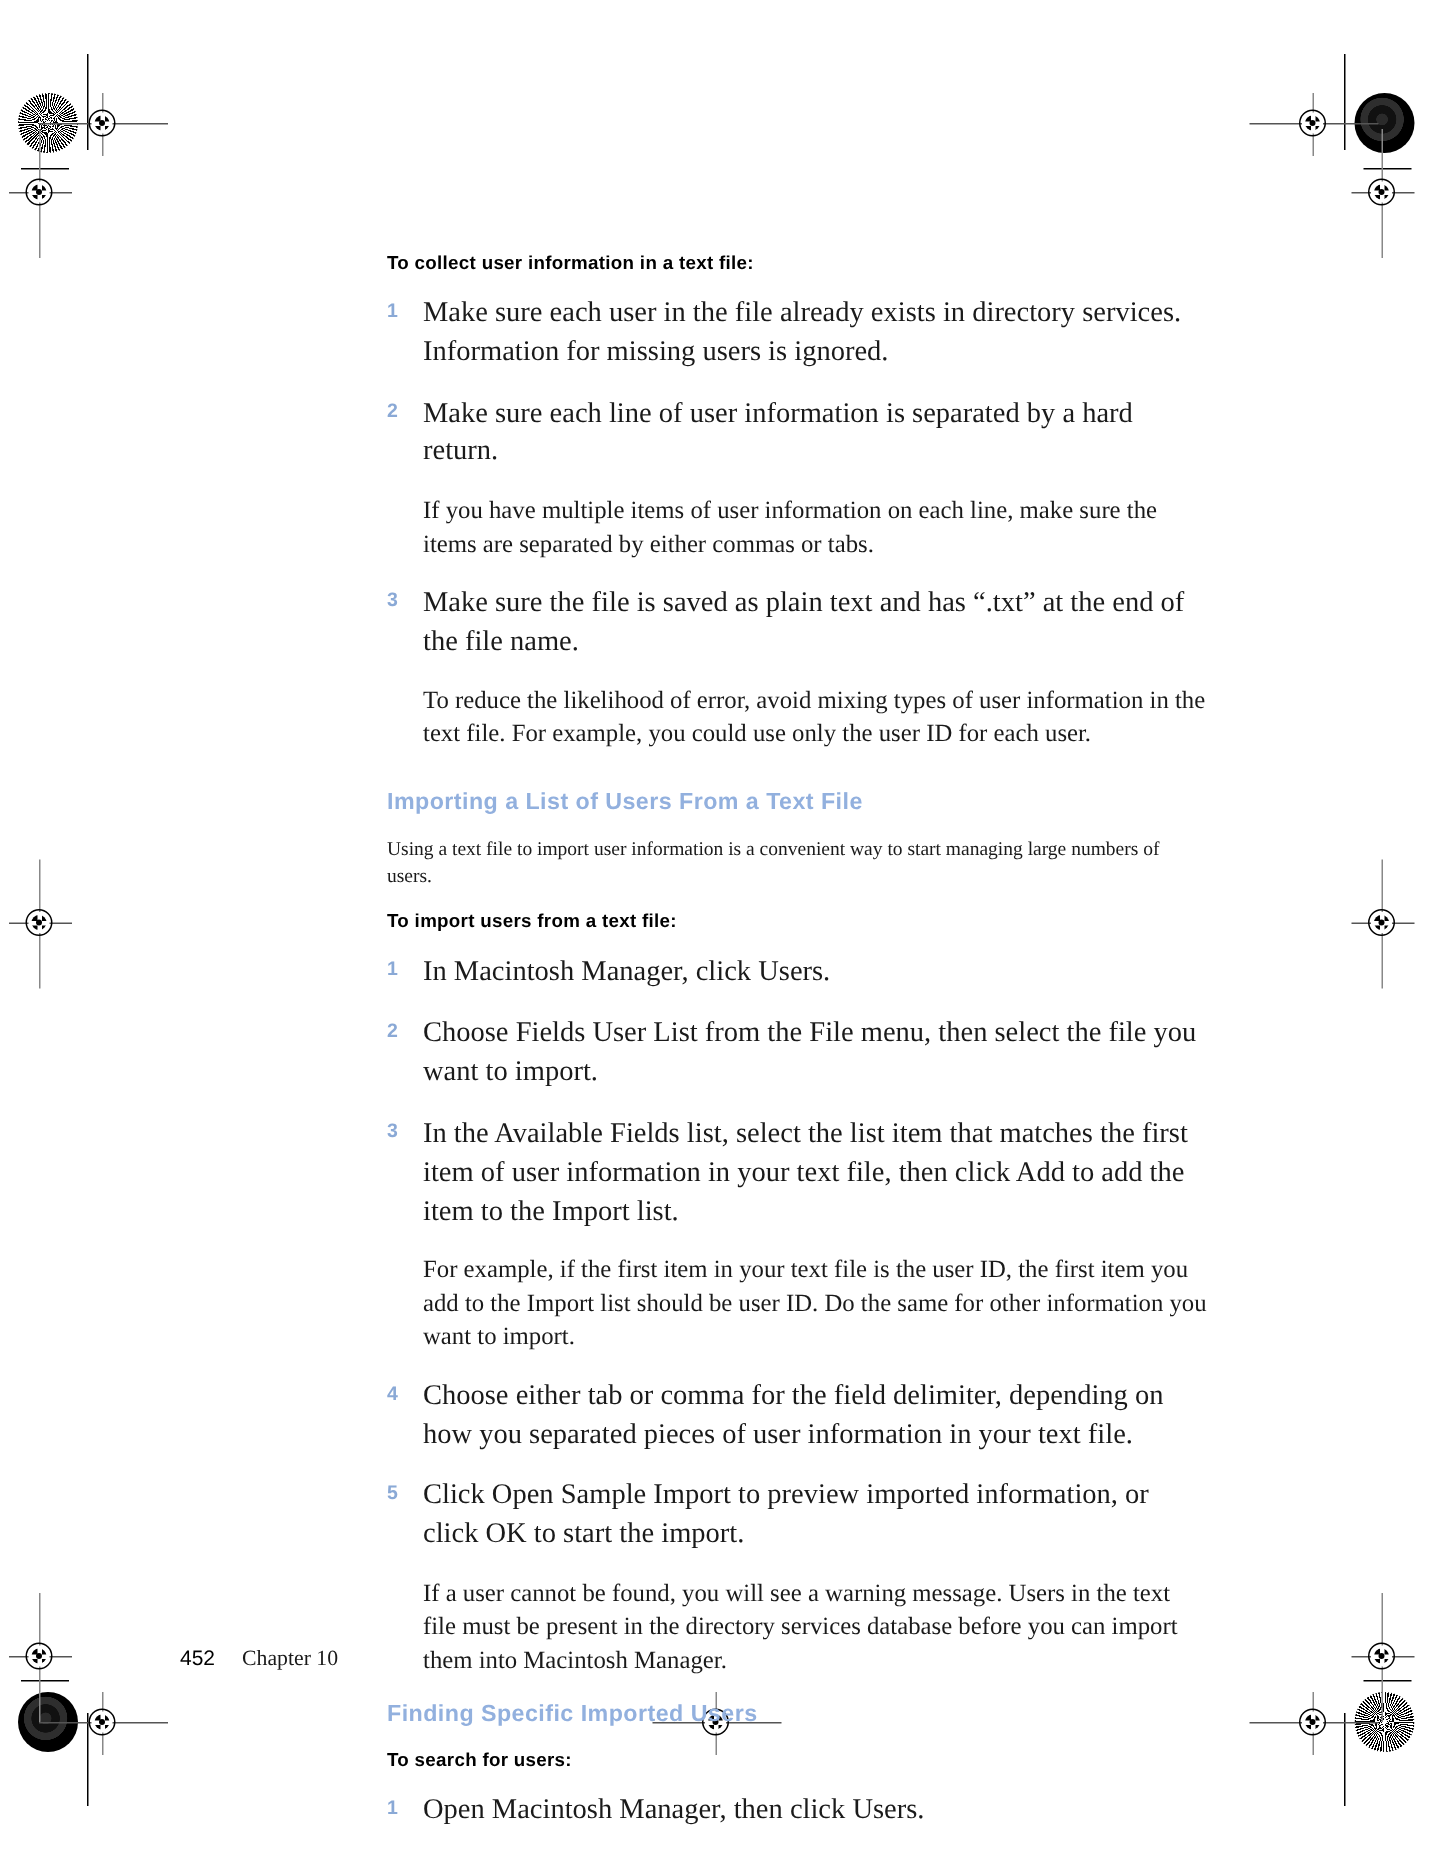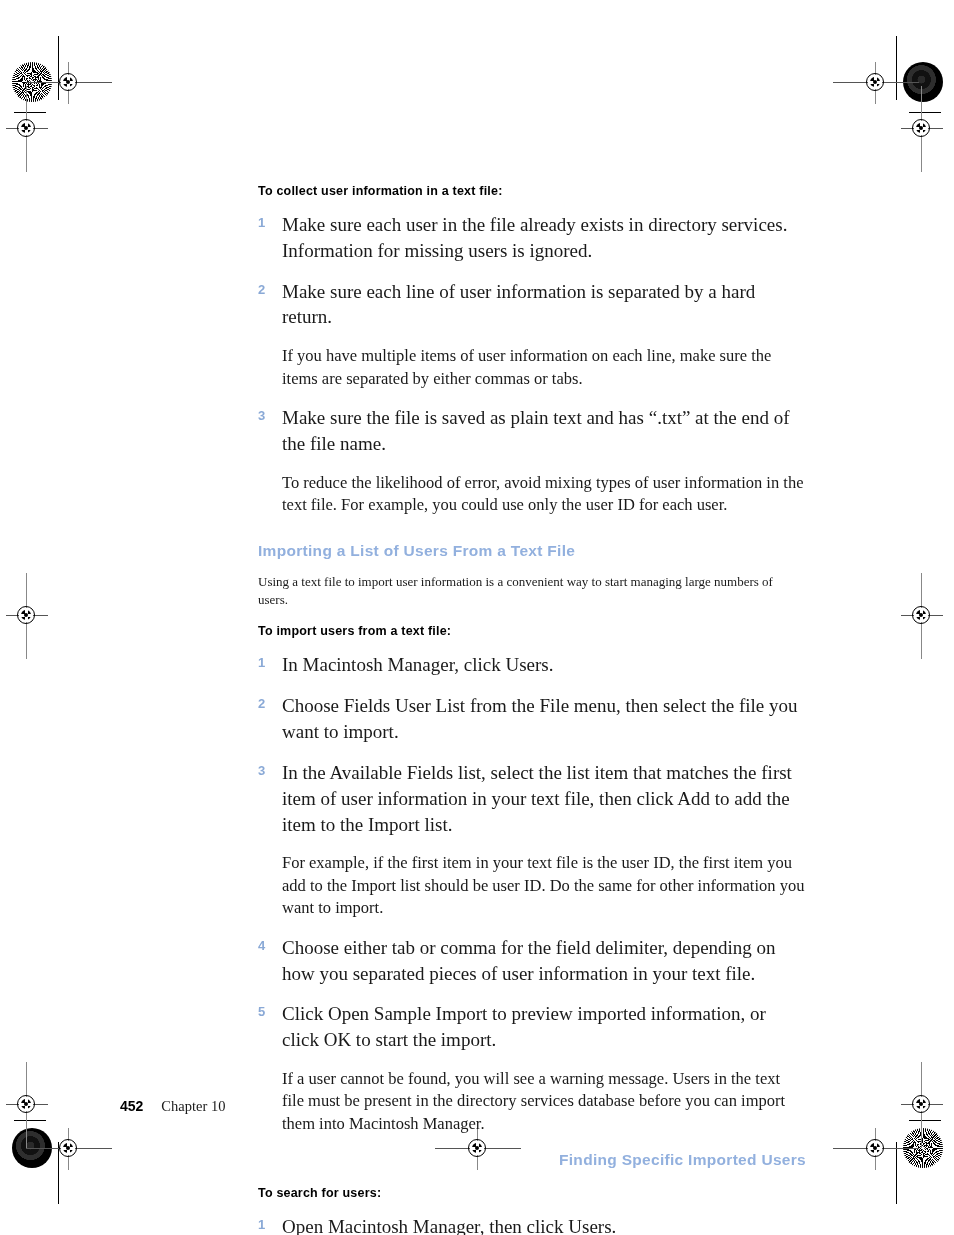--- a/index.html
+++ b/index.html
@@ -101,21 +101,21 @@
     left: 258px;
     top: 168px;
     width: 548px;
   }
   .proc-heading {
     font-family: "Liberation Sans", sans-serif;
     font-weight: bold;
     font-size: 12.5px;
     letter-spacing: 0.2px;
     color: #000000;
-    margin: 16px 0 13px 0;
+    margin: 0 0 13px 0;
     line-height: 1.2;
   }
   .section-heading {
     font-family: "Liberation Sans", sans-serif;
     font-weight: bold;
     font-size: 15.5px;
     letter-spacing: 0.3px;
     color: #92b0de;
     margin: 0 0 13px 0;
     line-height: 1.25;
@@ -162,21 +162,21 @@
   
   .footer {
     position: absolute;
     left: 120px;
     top: 1062px;
     display: flex;
     align-items: baseline;
   }
   .folio {
     font-family: "Liberation Sans", sans-serif;
-    font-weight: bold;
+    font-weight: normal;
     font-size: 14px;
     color: #000;
   }
   .chapter-label {
     font-family: "Liberation Serif", serif;
     font-size: 14.5px;
     color: #1a1a1a;
     margin-left: 18px;
     margin-top: 36px;
   }
@@ -334,21 +334,21 @@
       <div class="sub-para">For example, if the first item in your text file is the user ID, the first item you add to the Import list should be user ID. Do the same for other information you want to import.</div>
       <div class="step">
         <div class="step-num">4</div>
         <div class="step-body">Choose either tab or comma for the field delimiter, depending on how you separated pieces of user information in your text file.</div>
       </div>
       <div class="step">
         <div class="step-num">5</div>
         <div class="step-body">Click Open Sample Import to preview imported information, or click OK to start the import.</div>
       </div>
       <div class="sub-para">If a user cannot be found, you will see a warning message. Users in the text file must be present in the directory services database before you can import them into Macintosh Manager.</div>
-      <div class="section-heading" style="margin-top: 8px; text-align: right;">Finding Specific Imported Users</div>
+      <div class="section-heading" style="margin-top: 8px;">Finding Specific Imported Users</div>
       <div class="proc-heading">To search for users:</div>
       <div class="step">
         <div class="step-num">1</div>
         <div class="step-body">Open Macintosh Manager, then click Users.</div>
       </div>
       <div class="step">
         <div class="step-num">2</div>
         <div class="step-body">If Template appears in the list of users, make sure it is not selected.</div>
       </div>
     </div>

